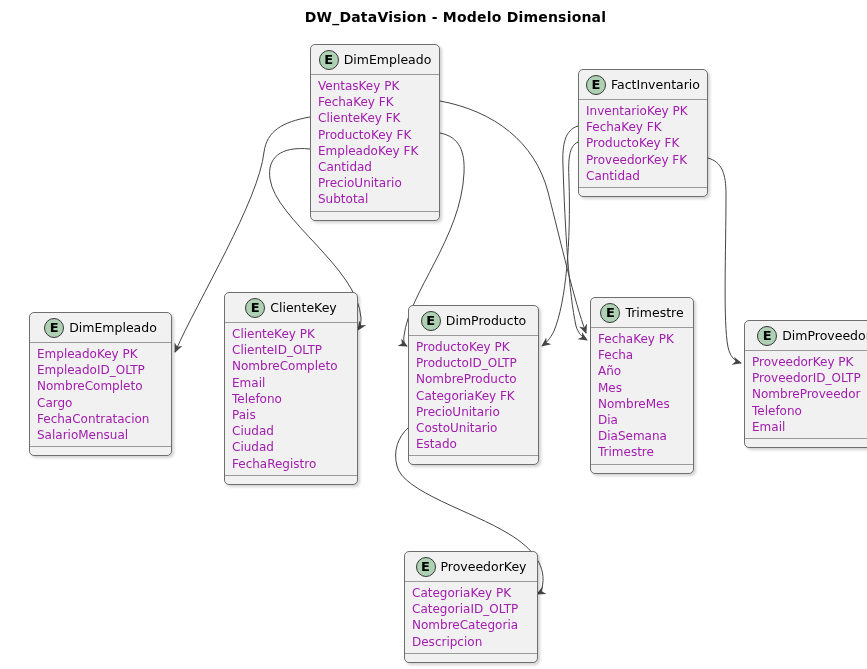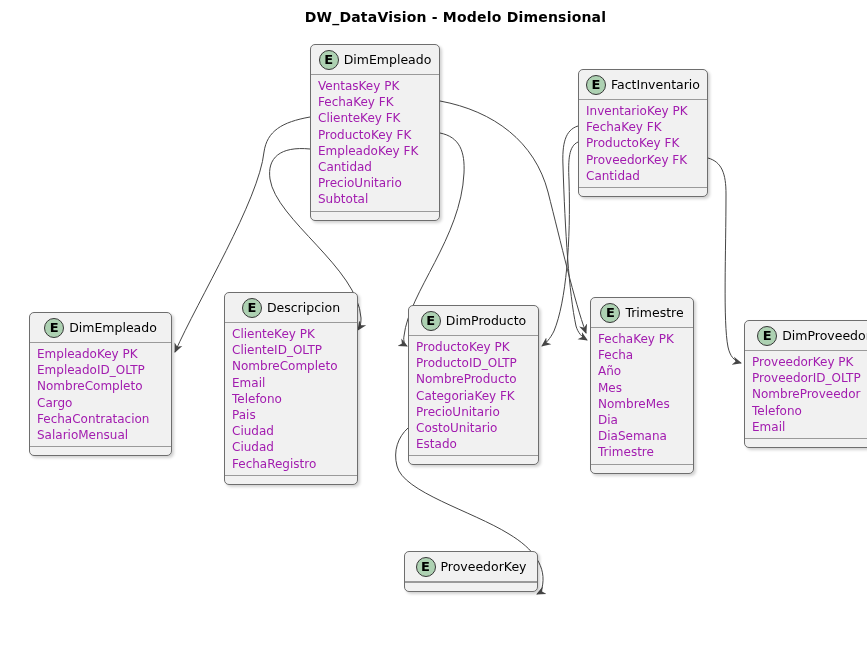--- a/index.html
+++ b/index.html
@@ -125,21 +125,21 @@
       <div class="field">Cargo</div>
       <div class="field">FechaContratacion</div>
       <div class="field">SalarioMensual</div>
     </div>
     <div class="ent-footer"></div>
   </div>
 
   <div class="entity" style="left:202px;top:292px;width:134px;">
     <div class="ent-header">
       <span class="spot">E</span>
-      <span class="ent-name">Descripcion</span>
+      <span class="ent-name">ClienteKey</span>
     </div>
     <div class="ent-fields">
       <div class="field">ClienteKey PK</div>
       <div class="field">ClienteID_OLTP</div>
       <div class="field">NombreCompleto</div>
       <div class="field">Email</div>
       <div class="field">Telefono</div>
       <div class="field">Pais</div>
       <div class="field">Ciudad</div>
       <div class="field">Ciudad</div>
@@ -196,16 +196,22 @@
       <div class="field">Email</div>
     </div>
     <div class="ent-footer"></div>
   </div>
 
   <div class="entity" style="left:382px;top:551px;width:134px;">
     <div class="ent-header">
       <span class="spot">E</span>
       <span class="ent-name">ProveedorKey</span>
     </div>
+    <div class="ent-fields">
+      <div class="field">CategoriaKey PK</div>
+      <div class="field">CategoriaID_OLTP</div>
+      <div class="field">NombreCategoria</div>
+      <div class="field">Descripcion</div>
+    </div>
     <div class="ent-footer"></div>
   </div>
 
 </div>
 
 </body></html>

